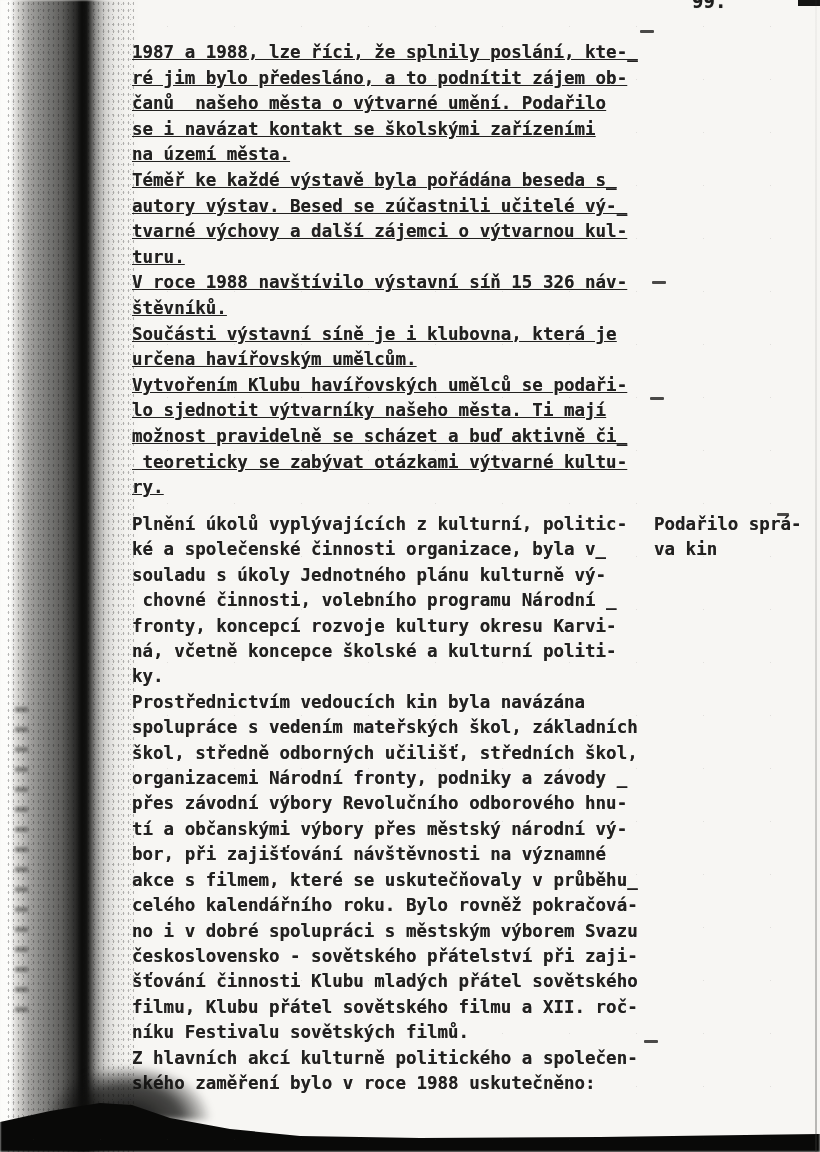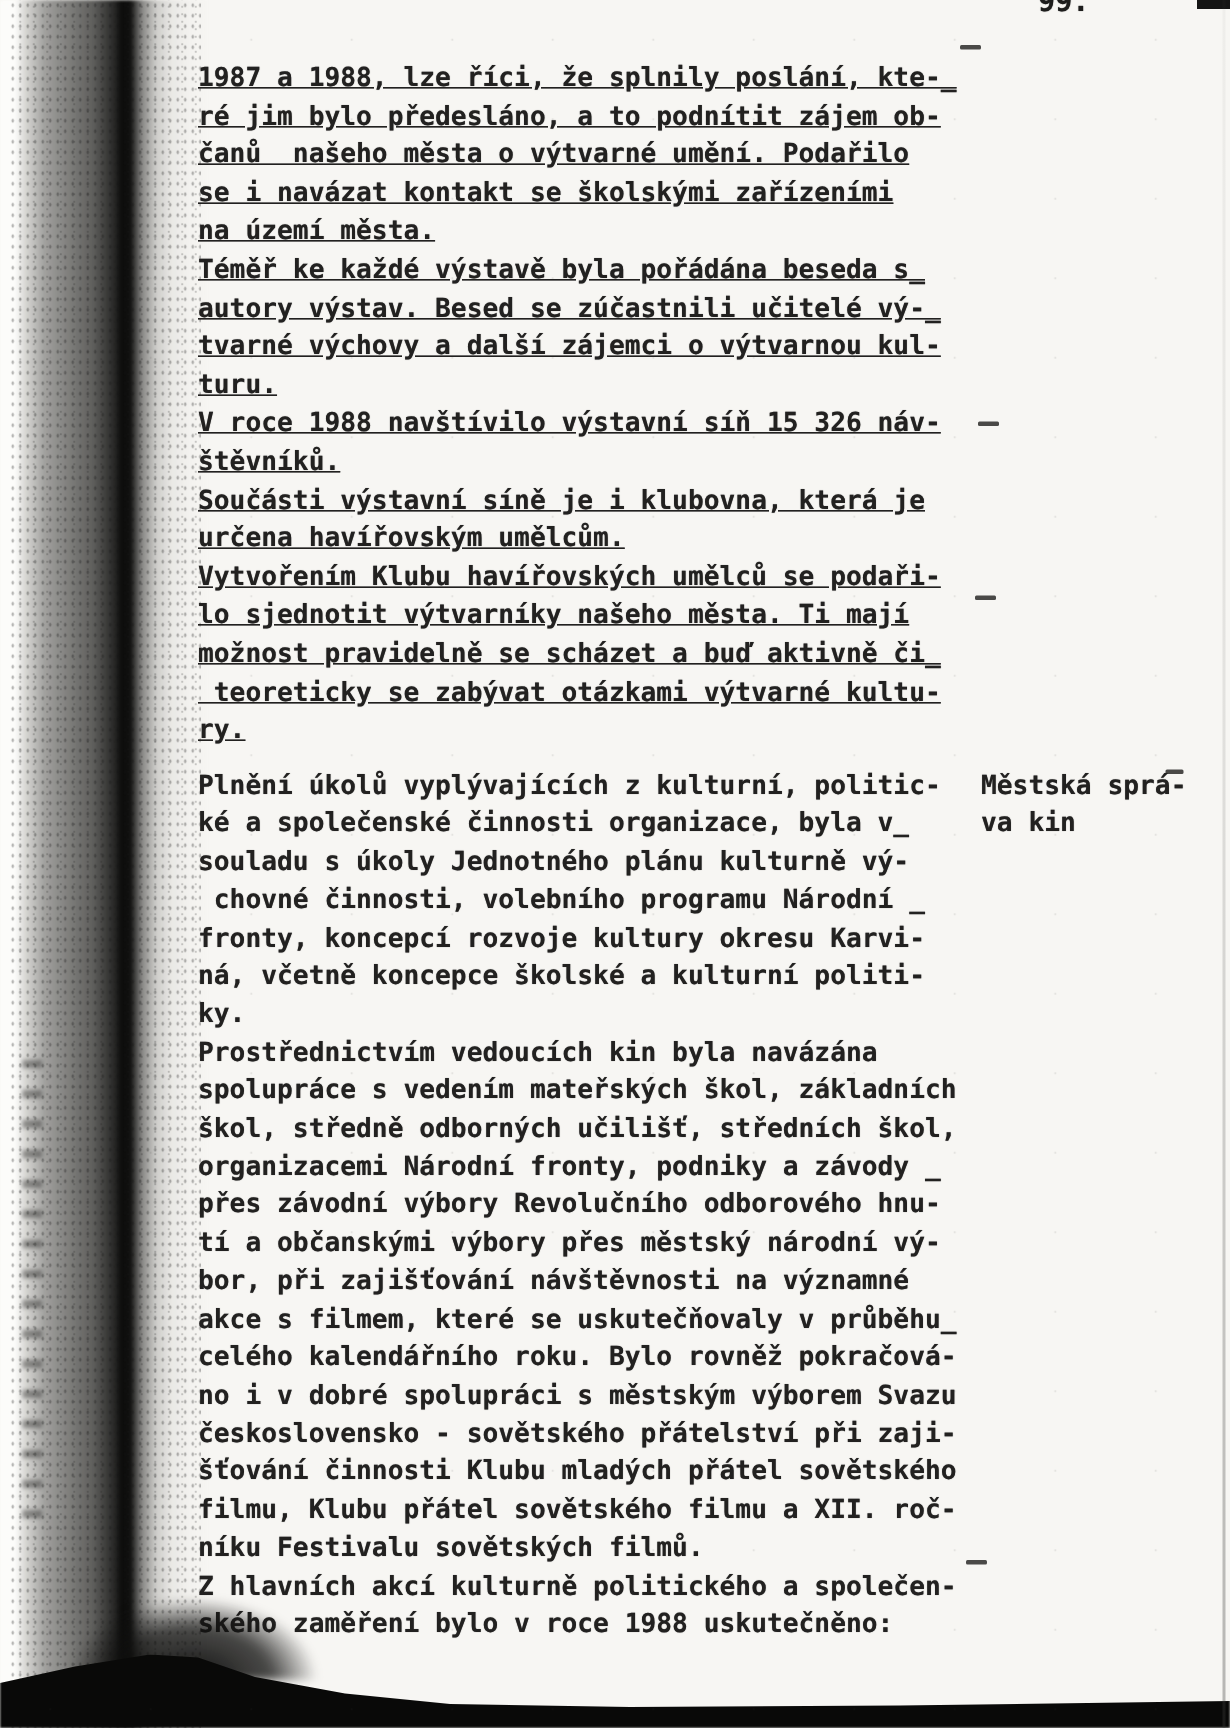--- a/index.html
+++ b/index.html
@@ -151,21 +151,21 @@
   <div id="gutter-grain"></div>
   <div id="gutter-ghost-marks"></div>
 
   <div id="page-number">99.</div>
   <div id="corner-dash"></div>
 
   <div id="para1" class="typewriter"><div class="tline">1987 a 1988, lze říci, že splnily poslání, kte-_</div><div class="tline">ré jim bylo předesláno, a to podnítit zájem ob-</div><div class="tline">čanů  našeho města o výtvarné umění. Podařilo</div><div class="tline">se i navázat kontakt se školskými zařízeními</div><div class="tline">na území města.</div><div class="tline">Téměř ke každé výstavě byla pořádána beseda s_</div><div class="tline">autory výstav. Besed se zúčastnili učitelé vý-_</div><div class="tline">tvarné výchovy a další zájemci o výtvarnou kul-</div><div class="tline">turu.</div><div class="tline">V roce 1988 navštívilo výstavní síň 15 326 náv-</div><div class="tline">štěvníků.</div><div class="tline">Součásti výstavní síně je i klubovna, která je</div><div class="tline">určena havířovským umělcům.</div><div class="tline">Vytvořením Klubu havířovských umělců se podaři-</div><div class="tline">lo sjednotit výtvarníky našeho města. Ti mají</div><div class="tline">možnost pravidelně se scházet a buď aktivně či_</div><div class="tline"> teoreticky se zabývat otázkami výtvarné kultu-</div><div class="tline">ry.</div></div>
 
   <div id="para2" class="typewriter"><div class="tline">Plnění úkolů vyplývajících z kulturní, politic-</div><div class="tline">ké a společenské činnosti organizace, byla v_</div><div class="tline">souladu s úkoly Jednotného plánu kulturně vý-</div><div class="tline"> chovné činnosti, volebního programu Národní _</div><div class="tline">fronty, koncepcí rozvoje kultury okresu Karvi-</div><div class="tline">ná, včetně koncepce školské a kulturní politi-</div><div class="tline">ky.</div><div class="tline">Prostřednictvím vedoucích kin byla navázána</div><div class="tline">spolupráce s vedením mateřských škol, základních</div><div class="tline">škol, středně odborných učilišť, středních škol,</div><div class="tline">organizacemi Národní fronty, podniky a závody _</div><div class="tline">přes závodní výbory Revolučního odborového hnu-</div><div class="tline">tí a občanskými výbory přes městský národní vý-</div><div class="tline">bor, při zajišťování návštěvnosti na významné</div><div class="tline">akce s filmem, které se uskutečňovaly v průběhu_</div><div class="tline">celého kalendářního roku. Bylo rovněž pokračová-</div><div class="tline">no i v dobré spolupráci s městským výborem Svazu</div><div class="tline">československo - sovětského přátelství při zaji-</div><div class="tline">šťování činnosti Klubu mladých přátel sovětského</div><div class="tline">filmu, Klubu přátel sovětského filmu a XII. roč-</div><div class="tline">níku Festivalu sovětských filmů.</div><div class="tline">Z hlavních akcí kulturně politického a společen-</div><div class="tline">ského zaměření bylo v roce 1988 uskutečněno:</div></div>
 
-  <div id="margin-note" class="typewriter"><div class="tline">Městská sprá-</div><div class="tline">va kin</div></div>
+  <div id="margin-note" class="typewriter"><div class="tline">Podařilo sprá-</div><div class="tline">va kin</div></div>
 
   <div id="dash-1" class="scan-dash"></div>
   <div id="dash-2" class="scan-dash"></div>
   <div id="dash-3" class="scan-dash"></div>
   <div id="dash-4" class="scan-dash"></div>
   <div id="dash-5" class="scan-dash"></div>
 
   <div id="gutter-bottom-flare"></div>
   <div id="bottom-scan-edge"></div>
 

